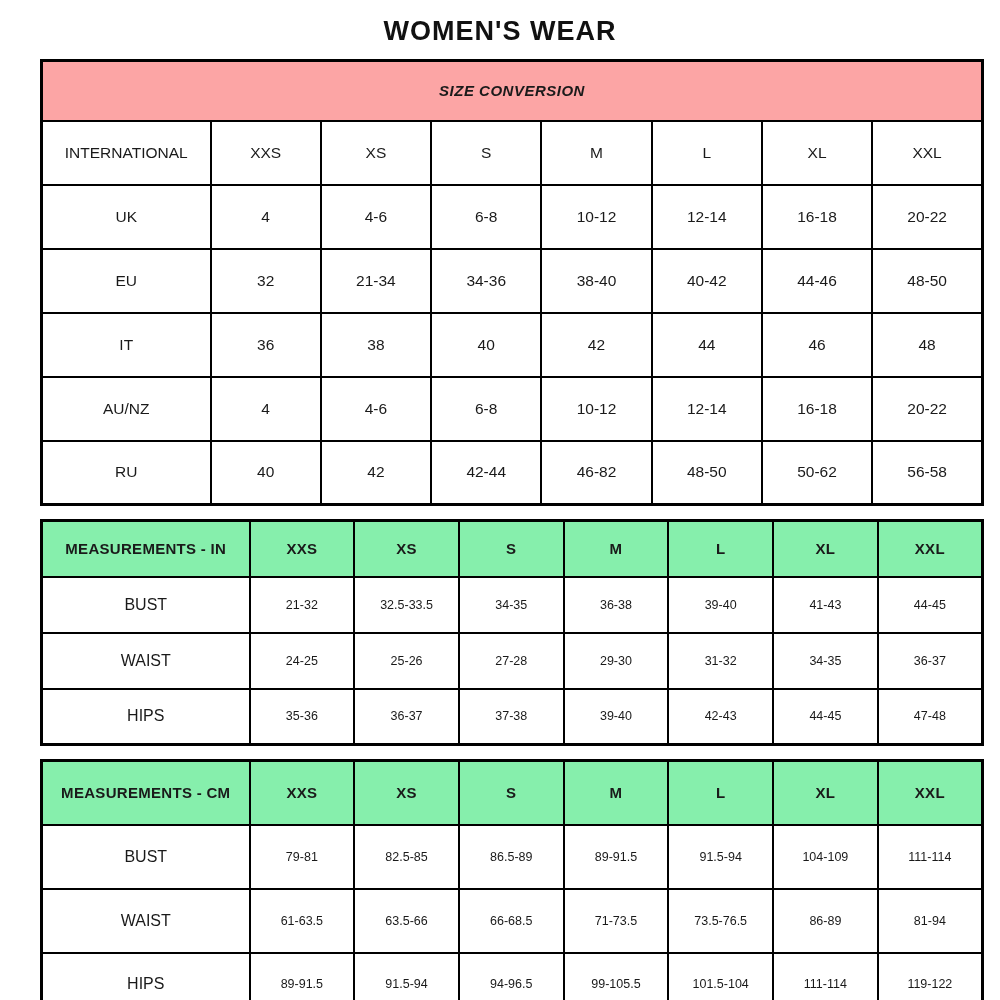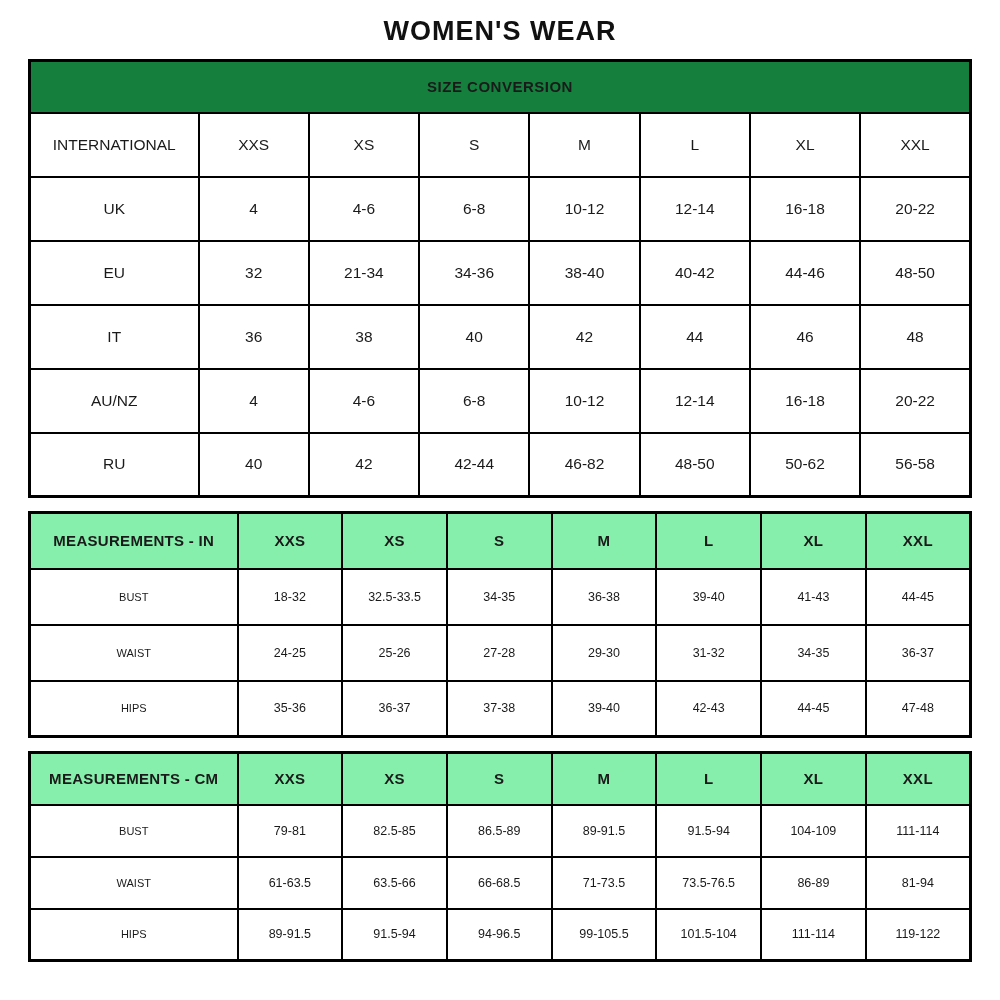--- a/index.html
+++ b/index.html
@@ -3,21 +3,21 @@
 <meta charset="utf-8">
 <style>
   * { box-sizing: border-box; }
   html, body {
     margin: 0; padding: 0;
     width: 1000px; height: 1000px;
     background: #ffffff;
     font-family: "Liberation Sans", sans-serif;
     color: #1a1a1a;
   }
-  .page { width: 1000px; height: 1000px; padding: 0 28px; }
+  .page { width: 1000px; height: 1000px; padding: 0 40px; }
   .page-title {
     margin: 0; padding: 16px 0 12px 0;
     text-align: center;
     font-size: 27px;
     font-weight: bold;
     letter-spacing: 1px;
     color: #111;
   }
   table.tbl {
     border-collapse: collapse;
@@ -27,41 +27,42 @@
   }
   table.tbl td {
     border: 2px solid #000;
     text-align: center;
     vertical-align: middle;
     padding: 0 2px;
     overflow: hidden;
   }
   
   .tbl-sc .sc-title-cell {
-    background: #15803d;
-    height: 52px;
+    background: #fca5a5;
+    height: 60px;
     font-weight: bold;
     font-size: 15px;
     letter-spacing: 0.5px;
+    font-style: italic;
   }
   .tbl-sc td { height: 64px; font-size: 15.5px; }
   .tbl-sc col.c-label { width: 169px; }
   
   .tbl-meas { margin-top: 13px; }
   .tbl-meas col.c-label { width: 208px; }
   .tbl-meas td { height: 56px; }
   .tbl-meas .head-cell {
     background: #86efac;
     font-weight: bold;
     font-size: 15px;
     letter-spacing: 0.3px;
   }
-  .tbl-meas .row-label { font-size: 11px; }
+  .tbl-meas .row-label { font-size: 16px; }
   .tbl-meas .val { font-size: 12.5px; }
-  .tbl-cm td { height: 52px; }
+  .tbl-cm td { height: 64px; }
 </style>
 </head>
 <body>
 
 <div class="page">
 
   <h1 class="page-title">WOMEN'S WEAR</h1>
 
   <table class="tbl tbl-sc">
     <colgroup>
@@ -158,21 +159,21 @@
       <td class="head-cell">XXS</td>
       <td class="head-cell">XS</td>
       <td class="head-cell">S</td>
       <td class="head-cell">M</td>
       <td class="head-cell">L</td>
       <td class="head-cell">XL</td>
       <td class="head-cell">XXL</td>
     </tr>
     <tr>
       <td class="row-label">BUST</td>
-      <td class="val">18-32</td>
+      <td class="val">21-32</td>
       <td class="val">32.5-33.5</td>
       <td class="val">34-35</td>
       <td class="val">36-38</td>
       <td class="val">39-40</td>
       <td class="val">41-43</td>
       <td class="val">44-45</td>
     </tr>
     <tr>
       <td class="row-label">WAIST</td>
       <td class="val">24-25</td>

